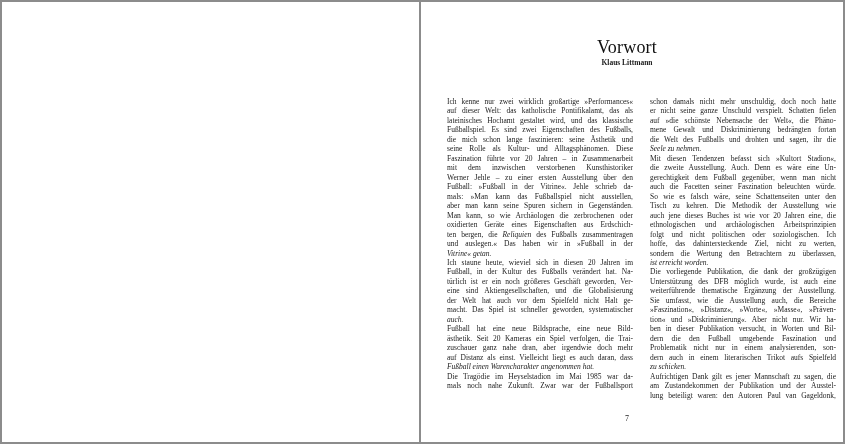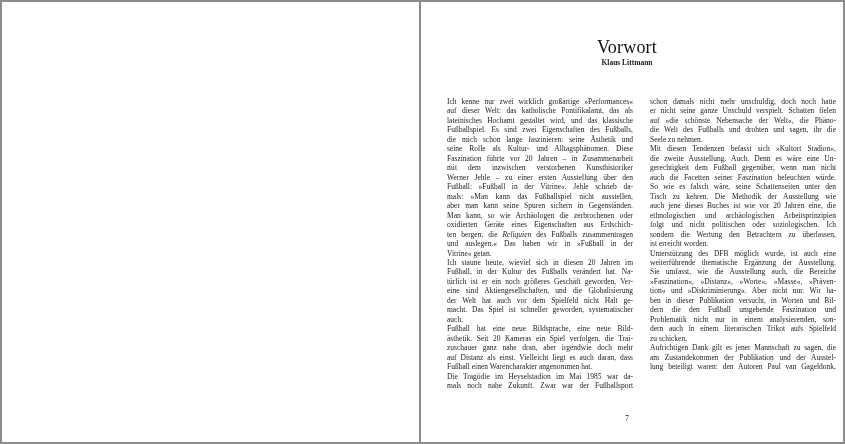--- a/index.html
+++ b/index.html
@@ -68,20 +68,21 @@
     margin-right: 9px;
   }
   .line {
     white-space: nowrap;
     text-align: justify;
     text-align-last: justify;
     text-justify: inter-word;
   }
   .line.end {
     text-align-last: left;
+    font-style: italic;
   }
   .pagenum {
     position: absolute;
     top: 412px; left: 0; right: 10px;
     text-align: center;
     font-size: 8px;
   }
 </style>
 </head>
 <body>
@@ -126,33 +127,36 @@
           <div class="line">auf Distanz als einst. Vielleicht liegt es auch daran, dass</div>
           <div class="line end">Fußball einen Warencharakter angenommen hat.</div>
           <div class="line">Die Tragödie im Heyselstadion im Mai 1985 war da-</div>
           <div class="line">mals noch nahe Zukunft. Zwar war der Fußballsport</div>
         </div>
       <div class="colrule"></div>
       <div class="column">
           <div class="line">schon damals nicht mehr unschuldig, doch noch hatte</div>
           <div class="line">er nicht seine ganze Unschuld verspielt. Schatten fielen</div>
           <div class="line">auf »die schönste Nebensache der Welt«, die Phäno-</div>
+          <div class="line">mene Gewalt und Diskriminierung bedrängten fortan</div>
           <div class="line">die Welt des Fußballs und drohten und sagen, ihr die</div>
           <div class="line end">Seele zu nehmen.</div>
           <div class="line">Mit diesen Tendenzen befasst sich »Kultort Stadion«,</div>
           <div class="line">die zweite Ausstellung. Auch. Denn es wäre eine Un-</div>
           <div class="line">gerechtigkeit dem Fußball gegenüber, wenn man nicht</div>
           <div class="line">auch die Facetten seiner Faszination beleuchten würde.</div>
           <div class="line">So wie es falsch wäre, seine Schattenseiten unter den</div>
           <div class="line">Tisch zu kehren. Die Methodik der Ausstellung wie</div>
           <div class="line">auch jene dieses Buches ist wie vor 20 Jahren eine, die</div>
           <div class="line">ethnologischen und archäologischen Arbeitsprinzipien</div>
           <div class="line">folgt und nicht politischen oder soziologischen. Ich</div>
+          <div class="line">hoffe, das dahintersteckende Ziel, nicht zu werten,</div>
           <div class="line">sondern die Wertung den Betrachtern zu überlassen,</div>
           <div class="line end">ist erreicht worden.</div>
+          <div class="line">Die vorliegende Publikation, die dank der großzügigen</div>
           <div class="line">Unterstützung des DFB möglich wurde, ist auch eine</div>
           <div class="line">weiterführende thematische Ergänzung der Ausstellung.</div>
           <div class="line">Sie umfasst, wie die Ausstellung auch, die Bereiche</div>
           <div class="line">»Faszination«, »Distanz«, »Worte«, »Masse«, »Präven-</div>
           <div class="line">tion« und »Diskriminierung«. Aber nicht nur. Wir ha-</div>
           <div class="line">ben in dieser Publikation versucht, in Worten und Bil-</div>
           <div class="line">dern die den Fußball umgebende Faszination und</div>
           <div class="line">Problematik nicht nur in einem analysierenden, son-</div>
           <div class="line">dern auch in einem literarischen Trikot aufs Spielfeld</div>
           <div class="line end">zu schicken.</div>

